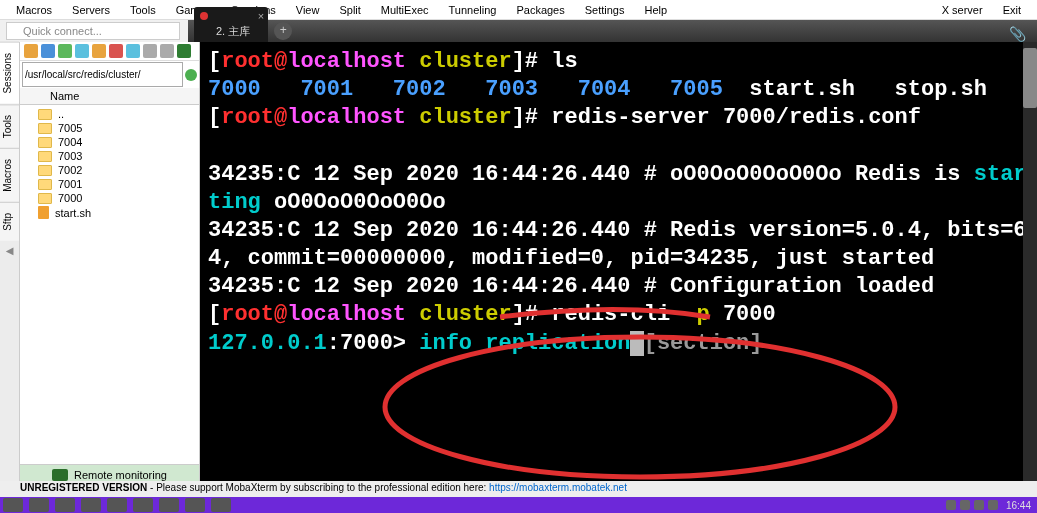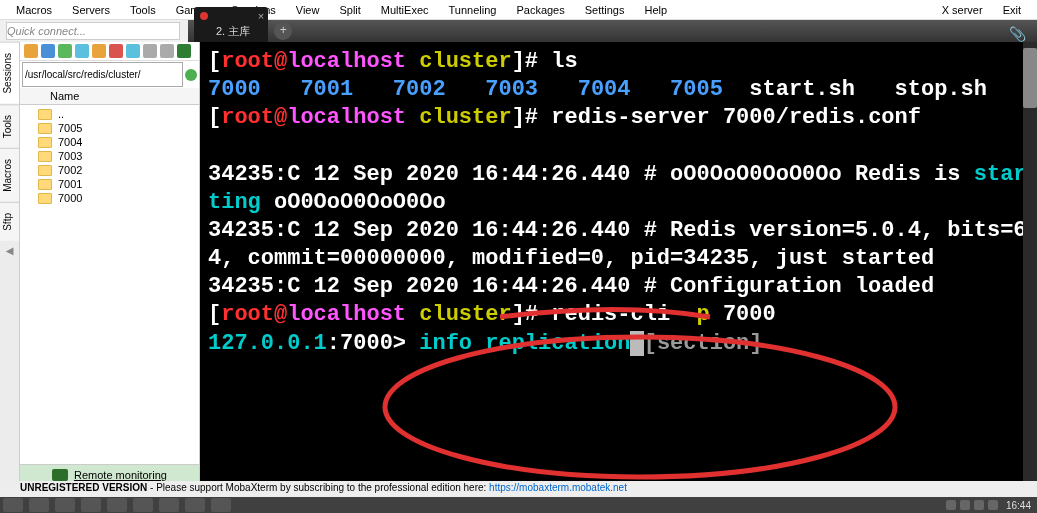--- a/index.html
+++ b/index.html
@@ -3,21 +3,21 @@
 <meta charset="utf-8">
 <style>
 * { margin: 0; padding: 0; box-sizing: border-box; }
 body { font-family: "Segoe UI", Tahoma, sans-serif; font-size: 11px; background: #f0f0f0; width: 1037px; height: 513px; overflow: hidden; position: relative; }
 
 .menubar { display: flex; align-items: center; height: 20px; background: #fff; padding: 0 6px; border-bottom:1px solid #ddd;}
 .menubar .menu-item { padding: 2px 10px; cursor: default; white-space:nowrap; }
 .menubar .spacer { flex: 1; }
 .menubar .right-item { padding: 2px 10px; }
 
-.quick-connect { height: 18px; background: #fff; border: 1px solid #ccc; margin: 2px 6px; font-style: italic; color: #888; padding: 0 0; display:flex; align-items:center; width: 174px; }
+.quick-connect { height: 18px; background: #fff; border: 1px solid #ccc; margin: 2px 6px; color: #888; padding: 0 16px; display:flex; align-items:center; width: 174px; }
 .top-row { display:flex; align-items:center; }
 .tab-area { flex:1; height:22px; background: linear-gradient(#555,#333); display:flex; align-items:flex-end; margin-left:2px;}
 .tab { background:#1a1a1a; color:#ddd; font-size:11px; padding:17px 18px 3px 22px; border-radius:3px 3px 0 0; position:relative; margin-left:6px;}
 .tab .dot { width:8px; height:8px; background:#d33; border-radius:50%; position:absolute; left:6px; top:5px;}
 .tab .close { position:absolute; right:4px; top:3px; color:#aaa; font-size:11px;}
 .tab-plus { width:18px; height:18px; background:#555; color:#ccc; border-radius:50%; margin-left:6px; margin-bottom:2px; text-align:center; line-height:17px; font-size:12px;}
 .clip-icon { position:absolute; right:10px; top:26px; color:#888; font-size:14px; }
 
 .main { display:flex; height: 464px; }
 
@@ -35,34 +35,34 @@
 .path-input { flex:1; border:1px solid #aaa; font-size:10px; padding:1px 2px; height:25px;}
 .status-dot { width:12px; height:12px; background:#4caf50; border-radius:50%; }
 .list-header { background:#f5f5f5; border-bottom:1px solid #ccc; padding:2px 4px 2px 30px; font-size:11px;}
 .file-list { flex:1; overflow:auto; padding:2px 0;}
 .file-row { display:flex; align-items:center; padding:1px 6px 1px 18px; gap:6px; font-size:11px;}
 .fico { width:14px; height:11px; display:inline-block; }
 .fico.folder { background:#ffd97a; border:1px solid #e0b84a; border-radius:1px;}
 .fico.file-black { background:#333; width:11px; height:13px; border-radius:1px;}
 .fico.file-orange { background:#f0a030; width:11px; height:13px; border-radius:1px;}
 .panel-bottom { border-top:1px solid #ccc; }
-.remote-mon { background:#d0e8d0; padding:4px 6px; display:flex; align-items:center; gap:6px; justify-content:center;text-decoration:underline;}
+.remote-mon { background:#d0e8d0; padding:4px 6px; display:flex; align-items:center; gap:6px; justify-content:center;}
 .mon-ico { width:16px; height:12px; background:#2a6e2a; display:inline-block; border-radius:2px;}
 .follow-row { padding:4px 6px; display:flex; align-items:center; gap:4px;}
 
 .terminal { flex:1; background:#000; color:#fff; font-family: "Consolas","Courier New",monospace; font-size:22px; font-weight:bold; padding:6px 8px; line-height:1.28; position:relative; white-space:pre-wrap; word-break:break-all; overflow:hidden;}
 .terminal .scroll-track { position:absolute; right:0; top:0; bottom:0; width:14px; background:#2a2a2a;}
 .terminal .scroll-thumb { position:absolute; right:0; top:6px; width:14px; height:60px; background:#888; border-radius:2px;}
 .c-red { color:#ff3030; } .c-mag { color:#ff55ff; } .c-cyan{color:#00cccc;} .c-yel{color:#cccc00;}
 .c-blue{ color:#4aa0ff;} .c-gray{ color:#9a9a9a;} .cursor { background:#bbb; color:#000; }
 .annot { position:absolute; pointer-events:none; }
 
 .statusbar { position:absolute; left:0; right:0; bottom:0; height:32px; background:#eee; font-size:10px; padding:1px 20px; white-space:nowrap; overflow:hidden;}
 .statusbar a { color:#0066cc; }
-.taskbar { position:absolute; left:0; right:0; bottom:0; height:16px; background:#404040; display:flex; align-items:center; }
+.taskbar { position:absolute; left:0; right:0; bottom:0; height:16px; background:#6d28d9; display:flex; align-items:center; }
 .taskbar .tb { width:20px; height:14px; margin:0 3px; background:#555; border-radius:2px;}
 .taskbar .time { margin-left:auto; color:#ddd; font-size:10px; padding:0 6px;}
 .taskbar .tray { width:10px; height:10px; background:#666; margin:0 2px; border-radius:2px;}
 </style>
 </head>
 <body>
 
 <div class="menubar">
   <span class="menu-item">Macros</span>
   <span class="menu-item">Servers</span>
@@ -143,20 +143,24 @@
           <span>7002</span>
         </div>
       <div class="file-row">
           <span class="fico folder"></span>
           <span>7001</span>
         </div>
       <div class="file-row">
           <span class="fico folder"></span>
           <span>7000</span>
         </div>
+      <div class="file-row">
+          <span class="fico file-orange"></span>
+          <span>start.sh</span>
+        </div>
     </div>
     <div class="panel-bottom">
       <div class="remote-mon">
         <span class="mon-ico"></span>
         <span>Remote monitoring</span>
       </div>
       <div class="follow-row">
         <input type="checkbox" checked="" style="">
         <span>Follow terminal folder</span>
       </div>

